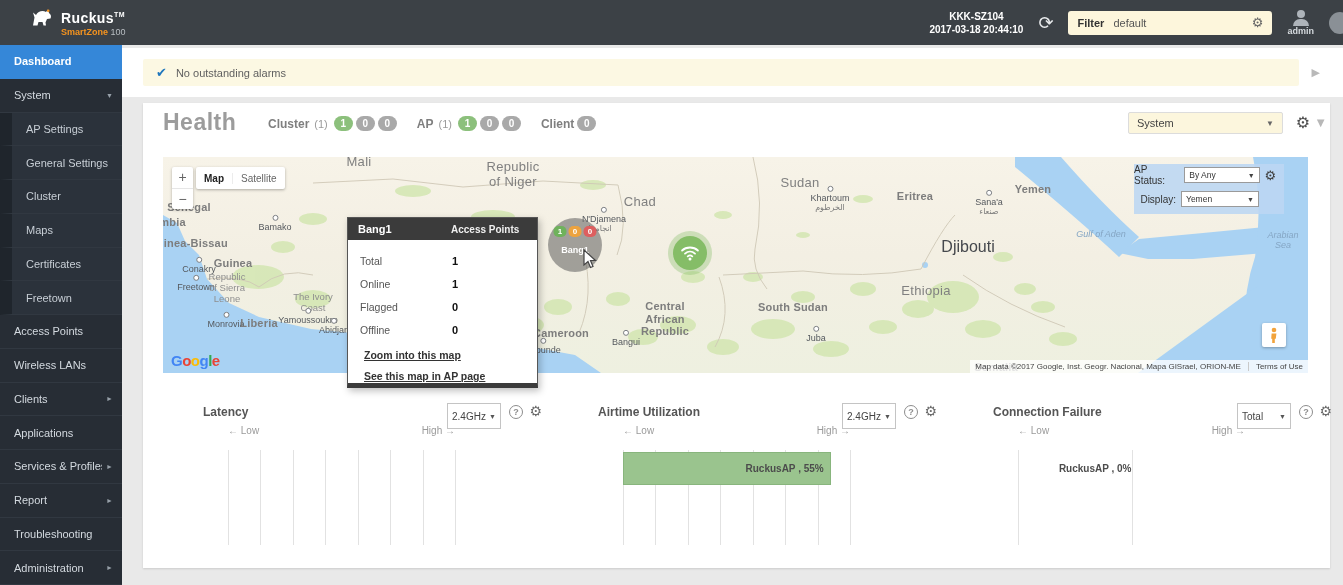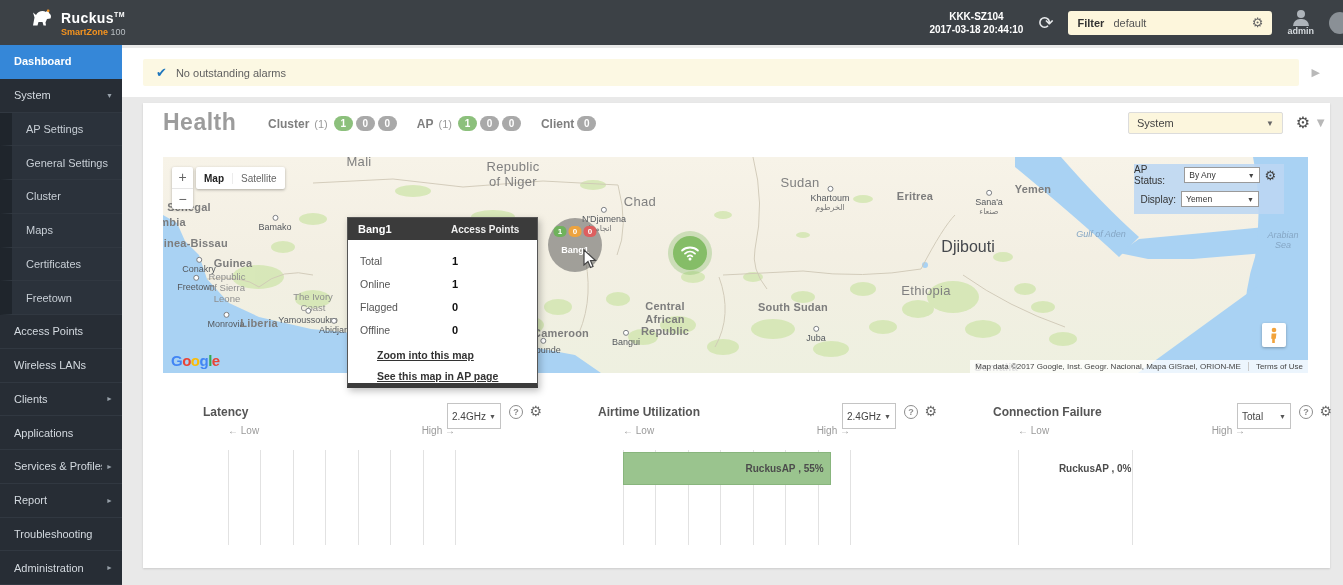--- a/index.html
+++ b/index.html
@@ -94,21 +94,21 @@
   .cursor{position:absolute;left:420px;top:92px;z-index:6;}
   
   .tooltip{position:absolute;left:204px;top:114px;width:191px;height:171px;background:#fff;border:1px solid #565656;border-bottom:5px solid #3b3b3b;box-sizing:border-box;z-index:10;box-shadow:2px 3px 7px rgba(0,0,0,.25);}
   .tt-head{height:22px;background:#3b3b3b;display:flex;align-items:center;}
   .tt-title{color:#fff;font-size:11px;font-weight:bold;margin-left:10px;width:93px;}
   .tt-right{color:#f0f0f0;font-size:10px;font-weight:bold;}
   .tt-rows{margin-top:15px;}
   .tt-row{display:flex;padding:0 12px;margin-bottom:11px;align-items:center;}
   .tt-row .l{width:92px;font-size:10.5px;color:#555;}
   .tt-row .v{font-size:11px;font-weight:bold;color:#111;}
-  .tt-links{padding:0 29px;margin-top:13px;}
+  .tt-links{padding:0 16px;margin-top:13px;}
   .tt-link{display:block;font-size:10.5px;font-weight:bold;color:#333;text-decoration:underline;margin-bottom:9px;cursor:pointer;}
   
   .charts{position:absolute;left:0;top:292px;width:100%;height:165px;}
   .chart{position:absolute;top:0;width:382px;height:165px;}
   #chart0{left:20px;} #chart1{left:415px;} #chart2{left:810px;}
   .c-title{position:absolute;left:24px;top:10px;font-size:12px;font-weight:bold;color:#555;margin-left:16px;}
   .c-select{position:absolute;right:44px;top:8px;width:54px;height:26px;border:1px solid #c4c4c4;background:#fff;font-size:10px;color:#444;display:flex;align-items:center;padding:0 4px;box-sizing:border-box;cursor:pointer;}
   .c-select .sel-caret{margin-left:auto;font-size:7px;color:#555;}
   .c-help{position:absolute;right:22px;top:10px;width:12px;height:12px;border:1px solid #8d8d8d;border-radius:50%;color:#8d8d8d;font-size:9px;font-weight:bold;text-align:center;line-height:12px;cursor:pointer;}
   .c-gear{position:absolute;right:3px;top:8px;font-size:14px;color:#6a6a6a;cursor:pointer;}

